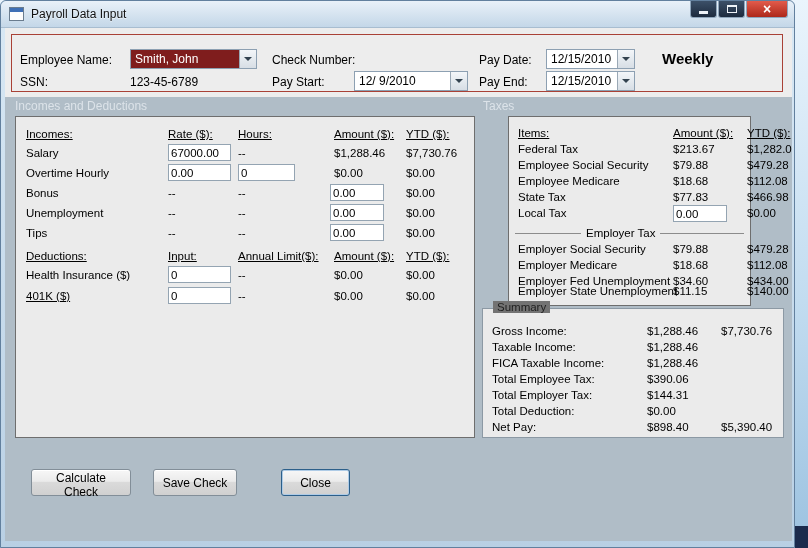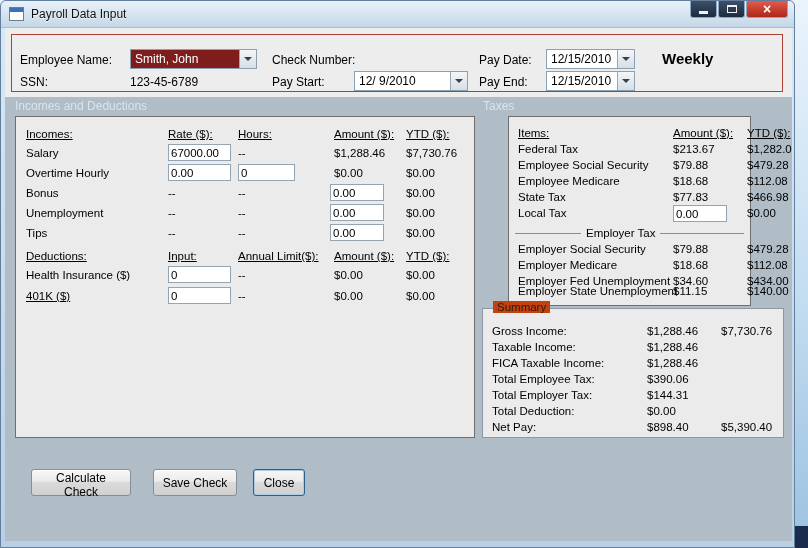--- a/index.html
+++ b/index.html
@@ -58,21 +58,21 @@
 
   
   .steel { position:absolute; left:0; top:69px; width:787px; height:444px; background:#B0BDC7; }
   .sect-hdr { position:absolute; top:2px; color:#DCE3E9; font-size:12px; white-space:nowrap; }
 
   .panel { position:absolute; background:#EBEBEB; border:1px solid #6E6E6E; font-size:11.5px; }
   .panel-left { left:10px; top:19px; width:460px; height:322px; }
   .panel-tax  { left:477px; top:19px; width:243px; height:190px;margin-left:26px; }
   .gb-sum { position:absolute; left:477px; top:211px; width:302px; height:130px;
             background:#EBEBEB; border:1px solid #8C99A4; font-size:11.5px; }
-  .gb-sum .gb-legend { background:#c2410c; }
+  .gb-sum .gb-legend { background:#737373; }
 
   .prow { position:absolute; left:0; width:100%; height:18px; line-height:18px; }
   .trow { position:absolute; left:0; width:100%; height:16px; line-height:16px; }
   .cell { position:absolute; white-space:nowrap; }
   .hdr  { text-decoration:underline; }
   .u    { text-decoration:underline; }
   .lc1{left:10px}.lc2{left:152px}.lc3{left:222px}.lc4{left:318px}.lc5{left:390px}
   .tc1{left:9px}.tc2{left:164px}.tc3{left:238px}
 
   .tbx { position:absolute; top:0; height:17px; border:1px solid #94A4B2; background:#fff;
@@ -335,18 +335,18 @@
           </div>
           <div class="trow" style="top:110px">
             <span class="cell tc1">Net Pay:</span>
             <span class="cell tc2">$898.40</span>
             <span class="cell tc3">$5,390.40</span>
           </div>
         </div>
 
         <button class="btn" style="left:26px;top:372px;width:100px">Calculate Check</button>
         <button class="btn" style="left:148px;top:372px;width:84px">Save Check</button>
-        <button class="btn btn-default" style="left:248px;top:372px;width:52px">Close</button>
+        <button class="btn btn-default" style="left:276px;top:372px;width:69px">Close</button>
       </div>
 
     </div>
   </div>
 </div>
 
 </body></html>

